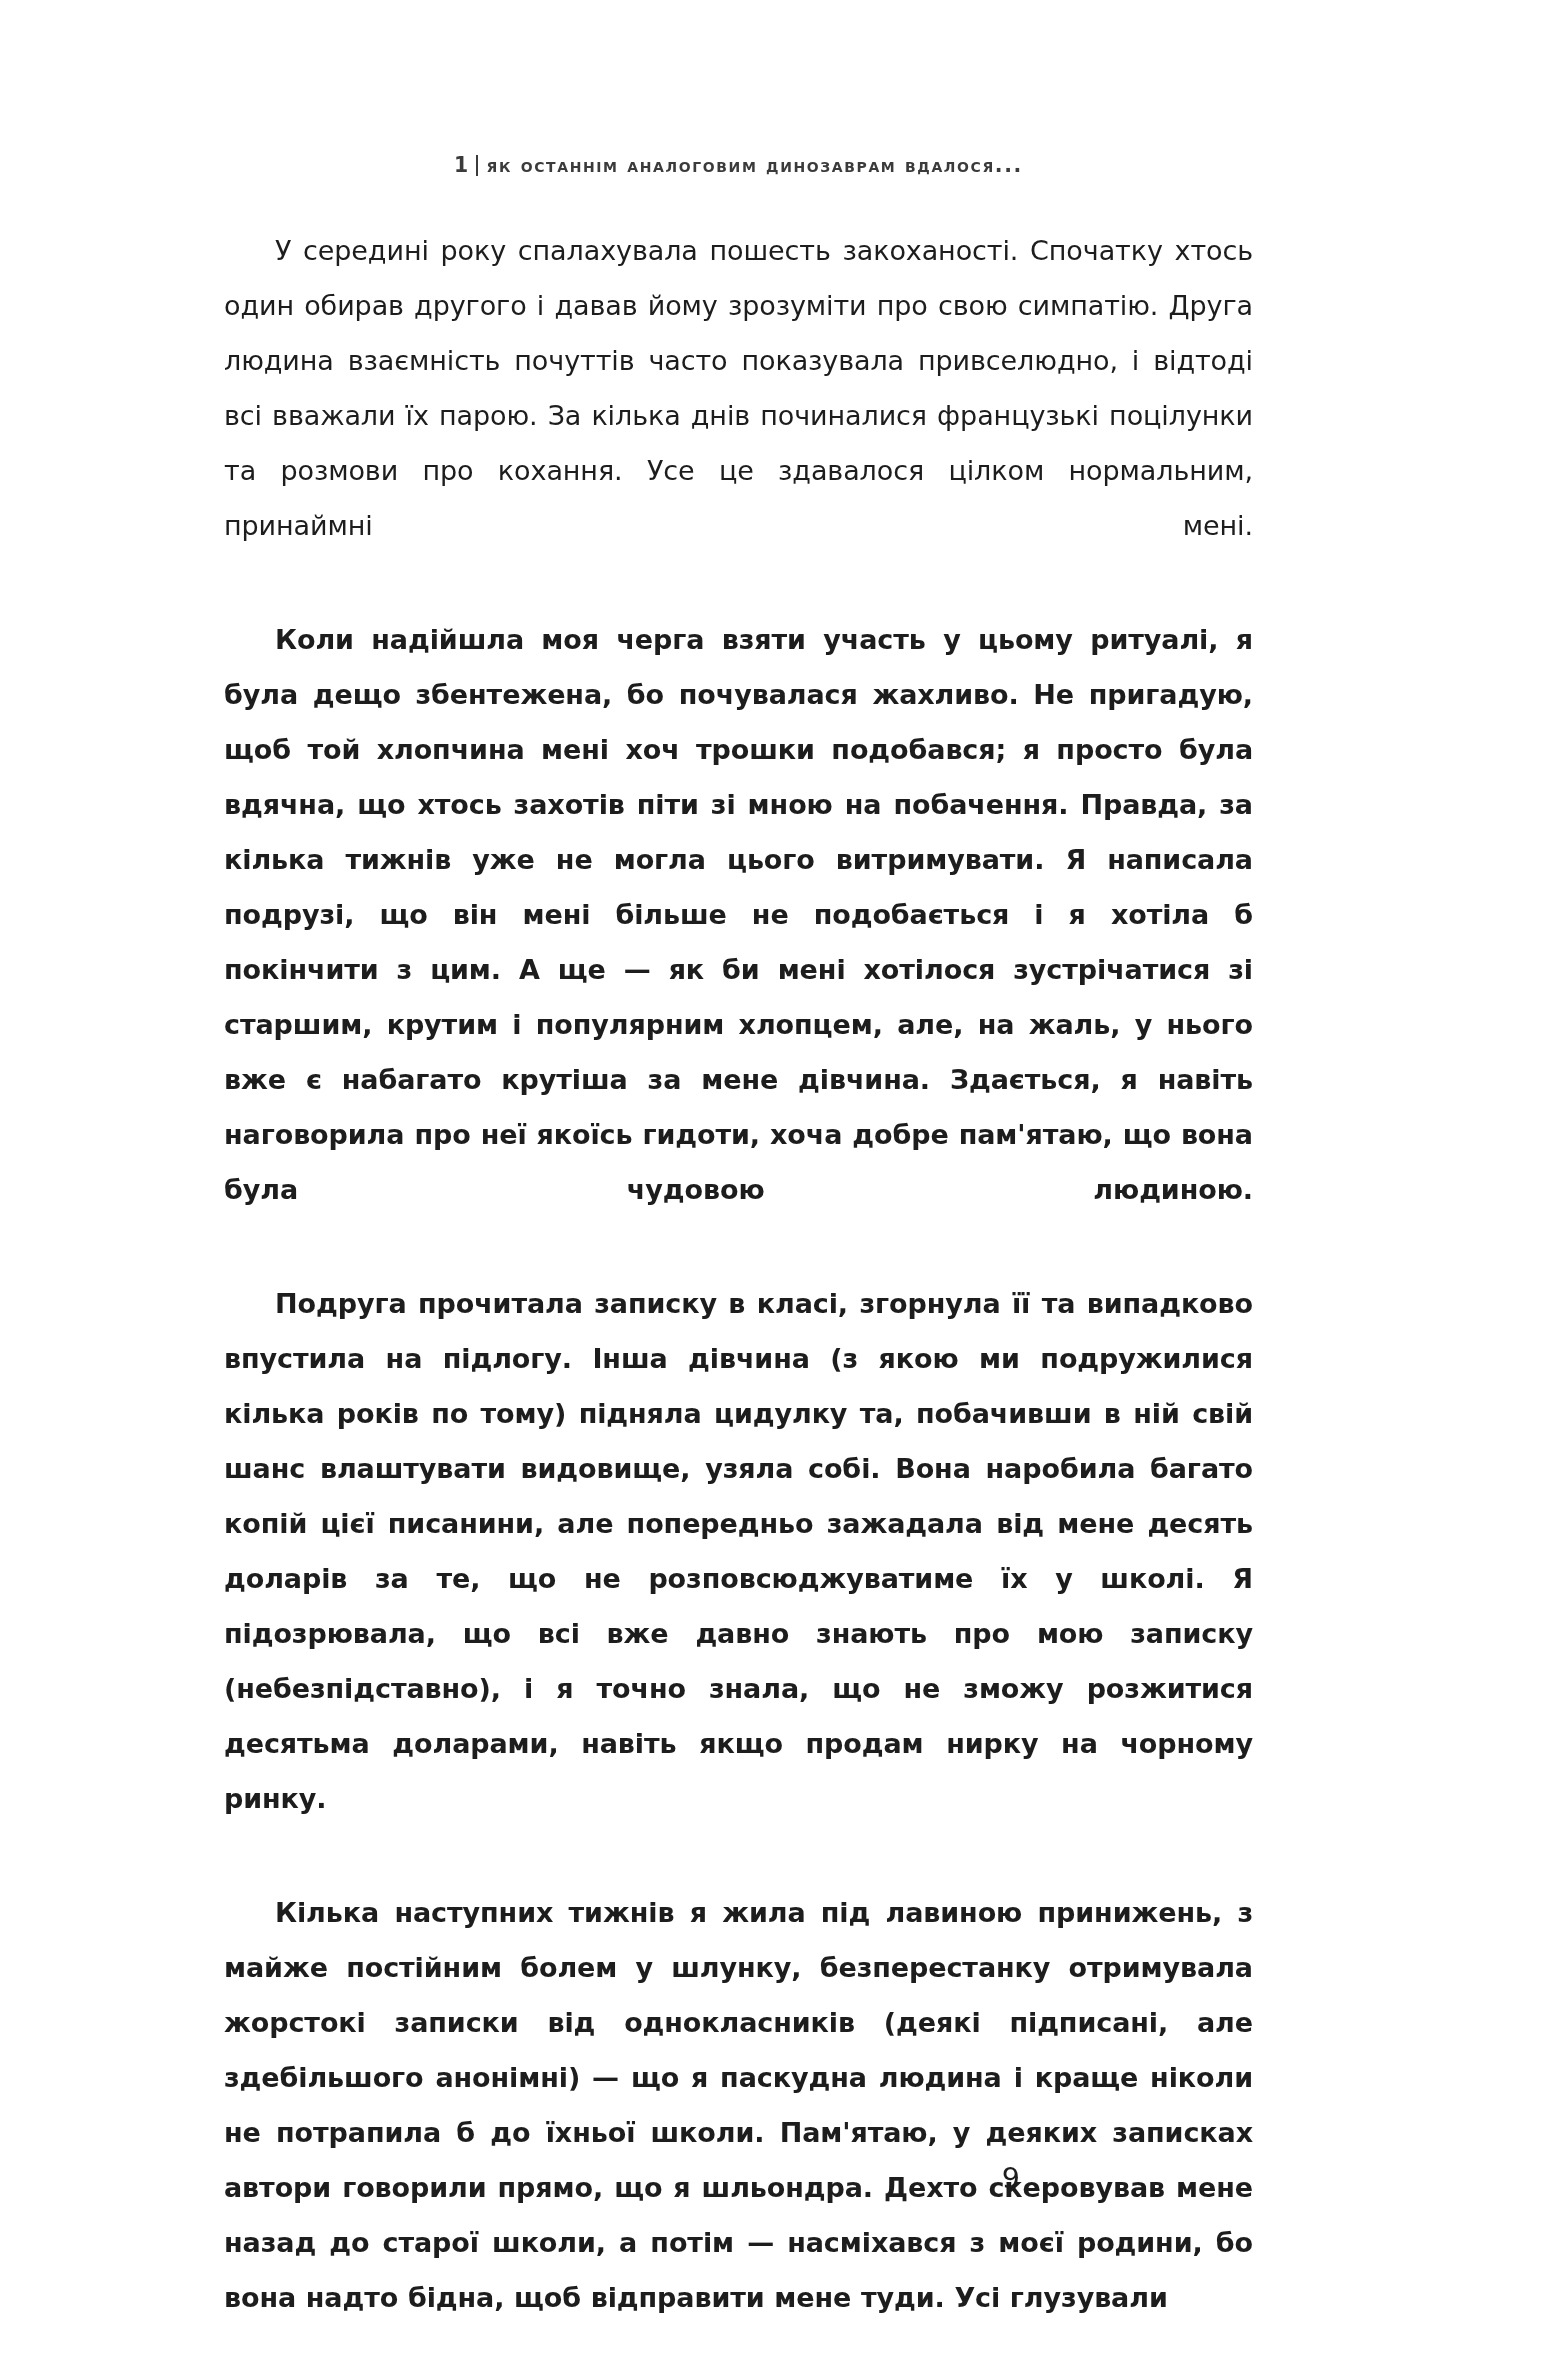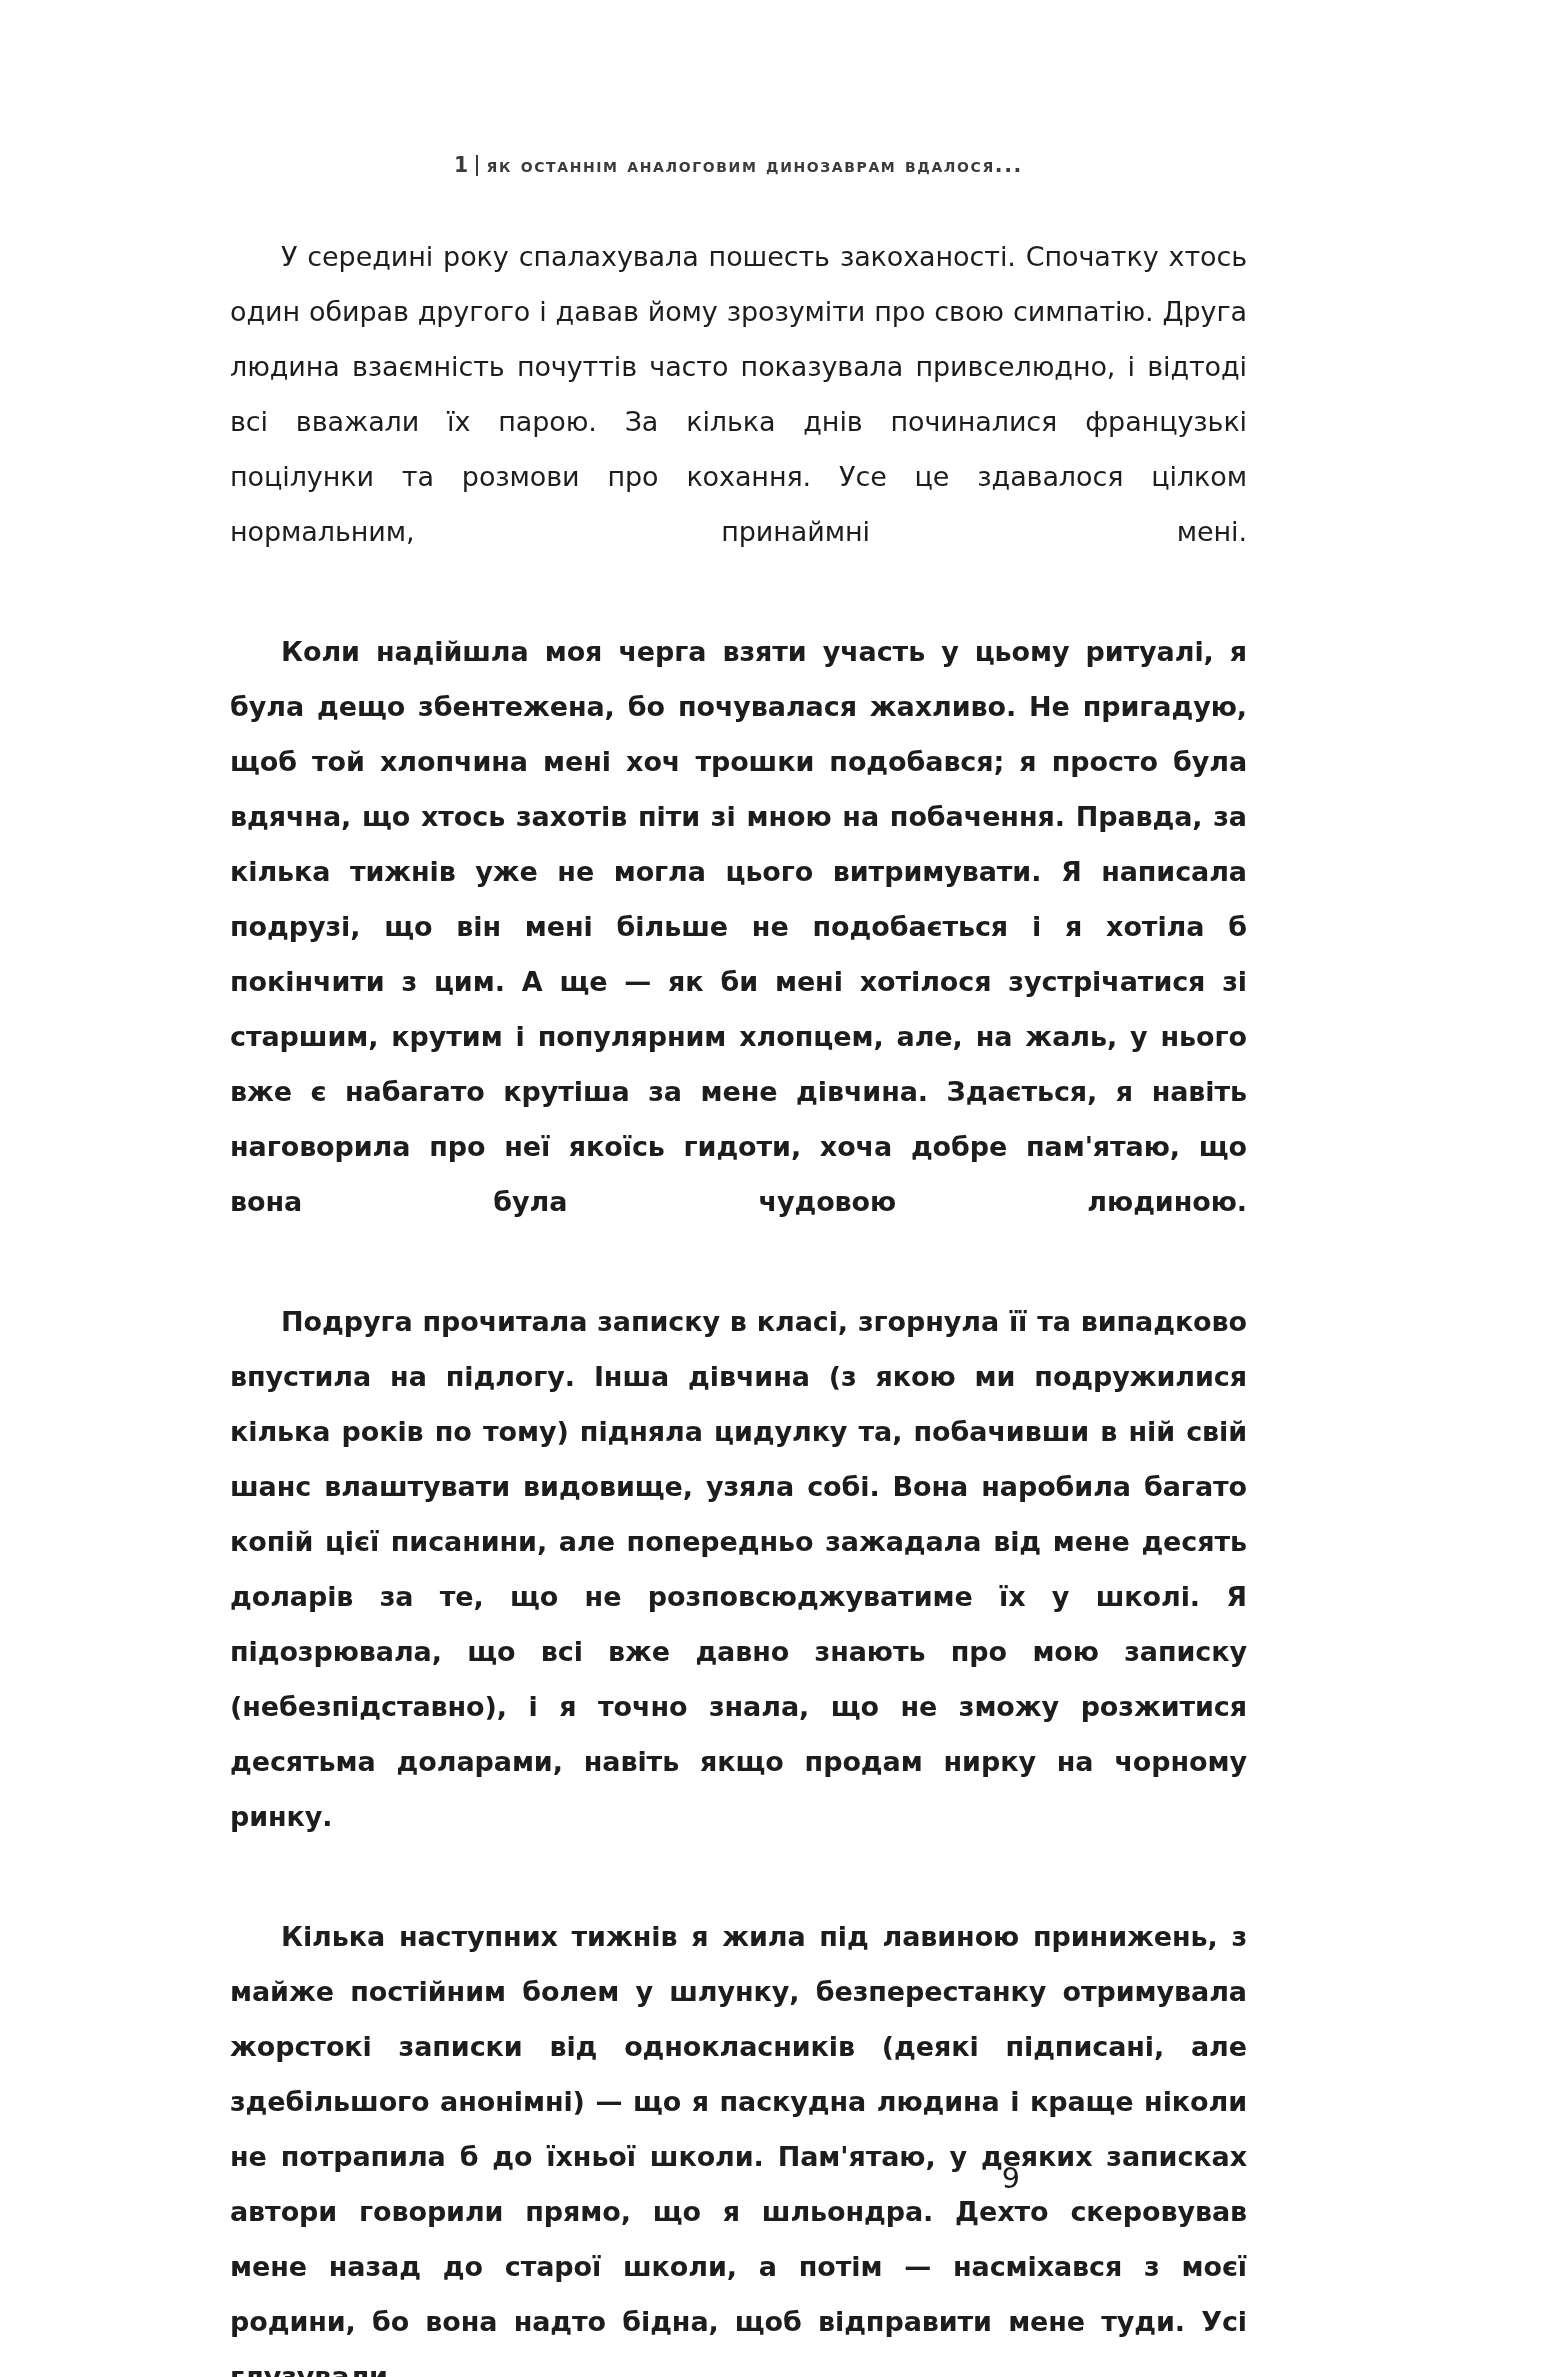--- a/index.html
+++ b/index.html
@@ -53,21 +53,21 @@
   }
 
   
   .textblock {
     position: absolute;
     left: 220px;
     top: 219px;
     width: 1037px;
   }
   .para {
-    margin: 10px;
+    margin: 4px;
     font-family: "DejaVu Sans", sans-serif;
     font-size: 27px;
     line-height: 55px;
     color: #1d1d1d;
     text-align: justify;
     text-justify: inter-word;
     hyphens: manual;
     letter-spacing: -0.1px;
     word-spacing: 0.4px;
   }

